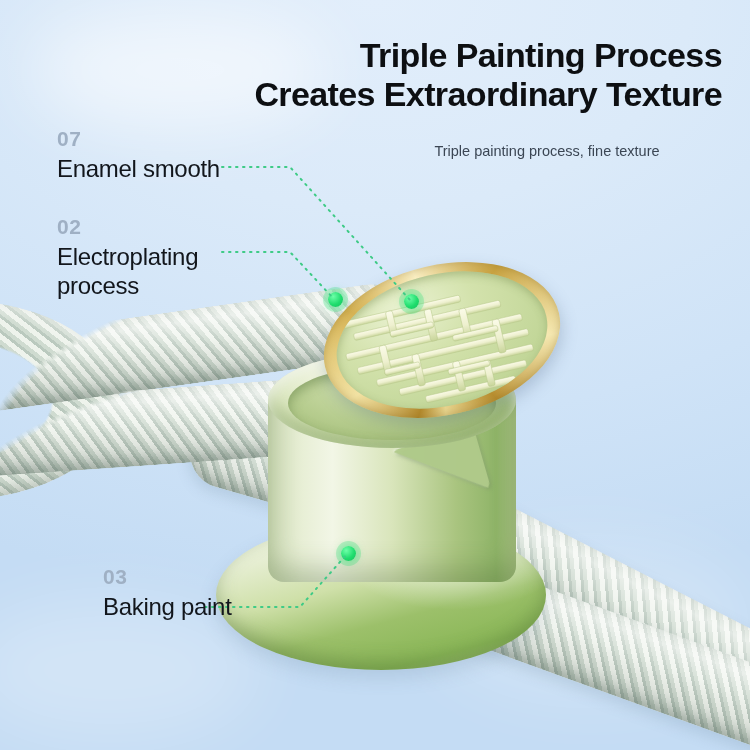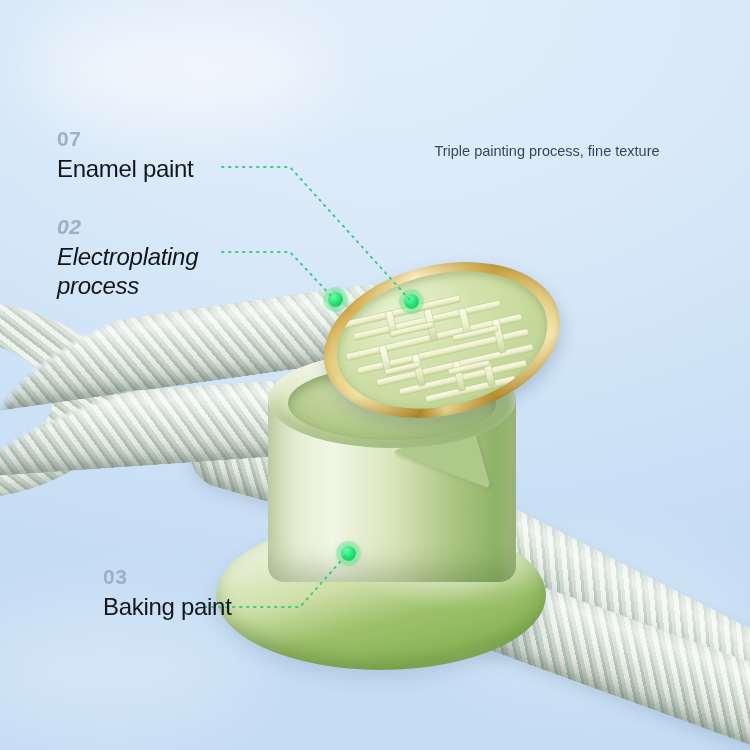--- a/index.html
+++ b/index.html
@@ -38,21 +38,21 @@
   .lbl{position:absolute;}
   .lbl .num{
     color:#9fb0c4;font-size:21px;font-weight:600;letter-spacing:.5px;
     line-height:24px;
   }
   .lbl .txt{
     color:#12161c;font-size:24px;font-weight:500;line-height:29px;
     letter-spacing:-.3px;margin-top:3px;white-space:pre-line;
   }
   #lbl1{left:57px;top:127px;}
-  #lbl2{left:57px;top:215px;font-style:italic;}
+  #lbl2{left:57px;top:215px;}
   #lbl3{left:57px;top:565px;margin-left:46px;}
 
   
   #leaders{position:absolute;left:0;top:0;width:750px;height:750px;}
 
   
   #product{position:absolute;left:0;top:0;width:750px;height:750px;}
   .cablewrap{position:absolute;inset:0;}
 
   
@@ -274,28 +274,32 @@
   </div>
 
   <svg id="leaders" viewBox="0 0 750 750">
     <g fill="none" stroke="#3ecb86" stroke-width="2" stroke-linecap="round" stroke-dasharray="1.5 5.5">
       <path d="M222,167 L290,167 L410,300"></path>
       <path d="M222,252 L290,252 L334,299"></path>
       <path d="M205,607 L300,607 L348,553"></path>
     </g>
   </svg>
 
+  <div class="title">
+    <span>Triple Painting Process</span>
+    <span class="l2">Creates Extraordinary Texture</span>
+  </div>
 
   <div class="subtitle">
     <span>Triple painting process, fine texture</span>
   </div>
 
   <div class="lbl" id="lbl1">
     <div class="num">07</div>
-    <div class="txt">Enamel paint</div>
+    <div class="txt">Enamel smooth</div>
   </div>
 
   <div class="lbl" id="lbl2">
     <div class="num">02</div>
     <div class="txt">Electroplating
 process</div>
   </div>
 
   <div class="lbl" id="lbl3">
     <div class="num">03</div>

